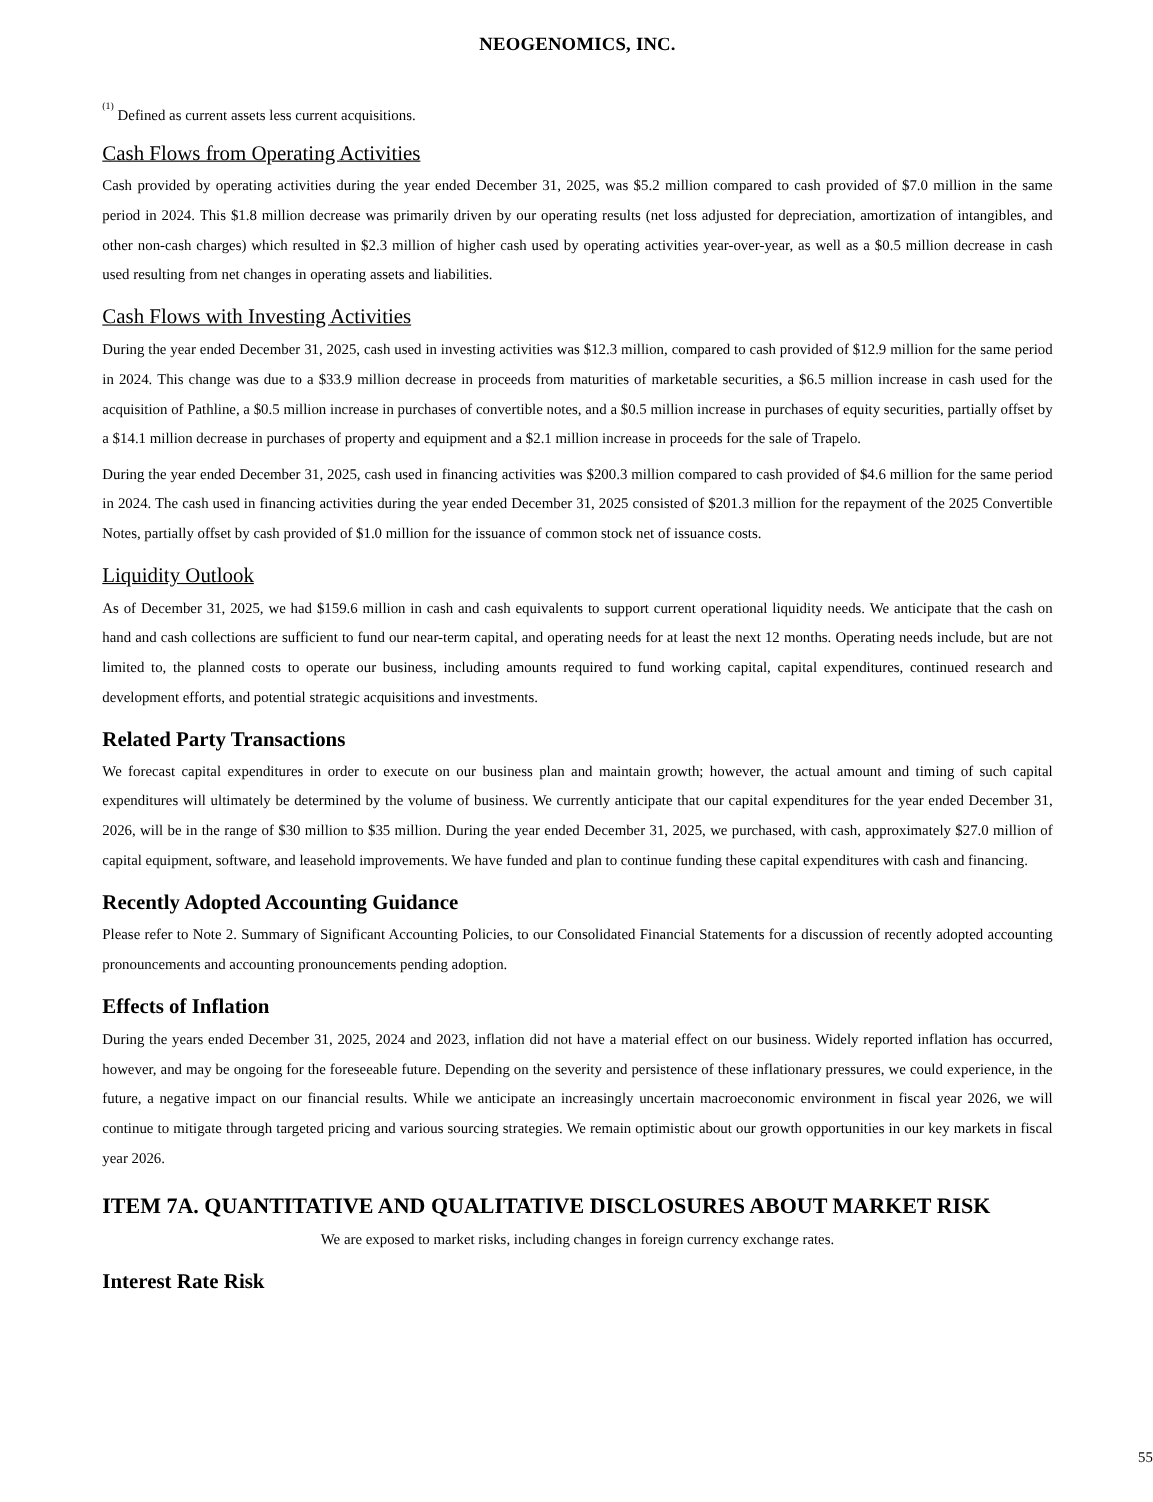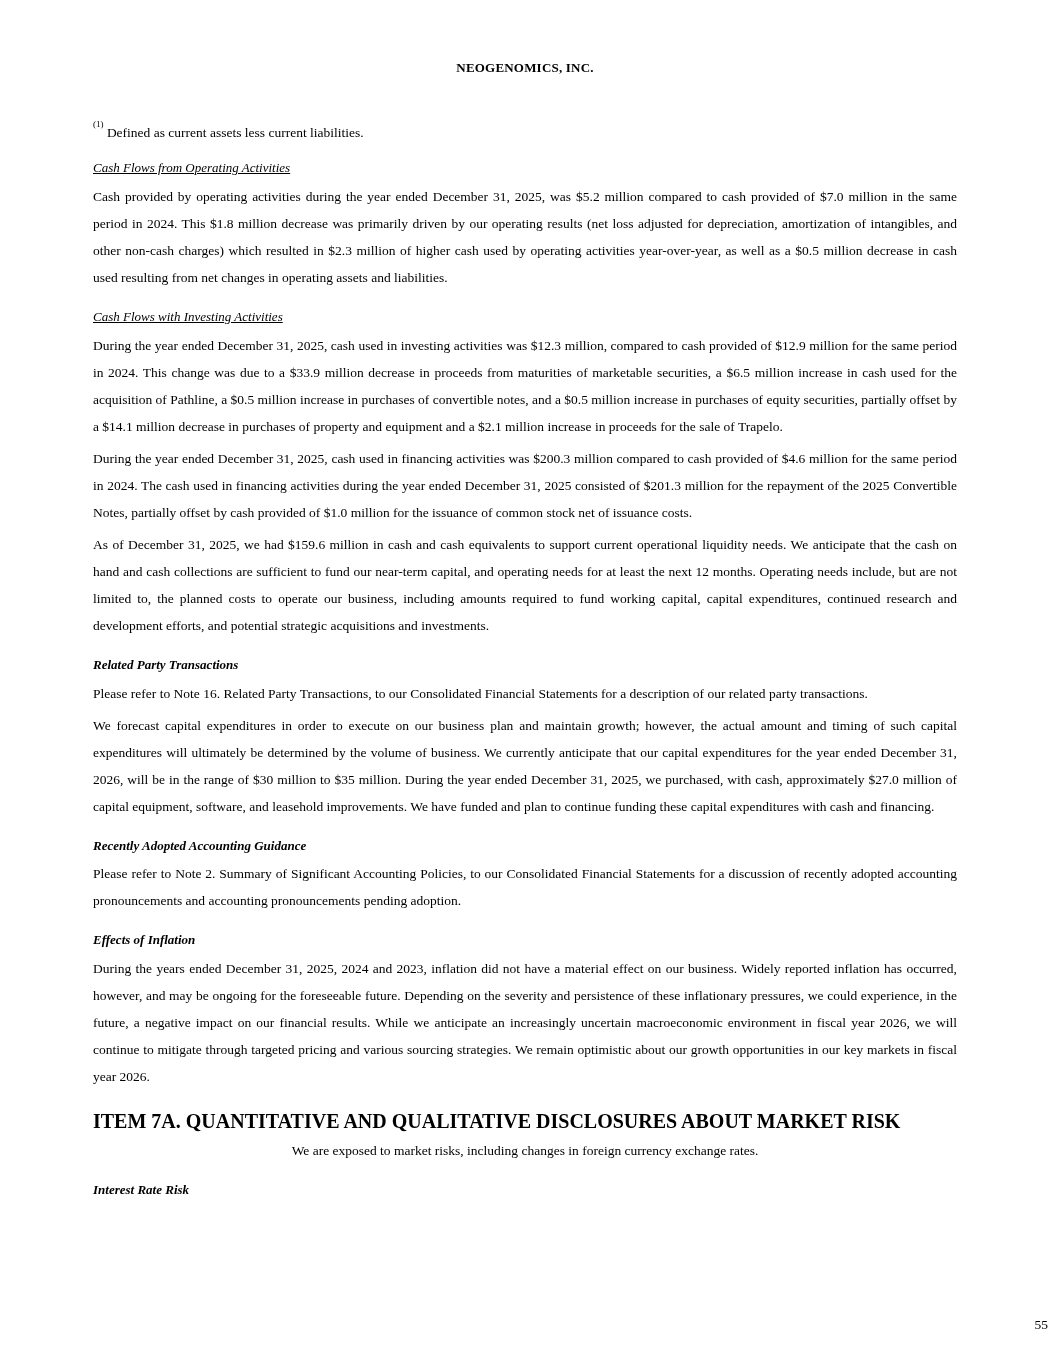--- a/index.html
+++ b/index.html
@@ -12,41 +12,39 @@
     font-family: "Liberation Serif", "DejaVu Serif", serif;
     font-size: 13.5px;
     overflow: hidden;
   }
   .content {
     padding: 30px 91px 0 93px;
   }
   .doc-title {
     text-align: center;
     font-weight: bold;
-    font-size: 13px;
+    font-size: 17px;
     line-height: 19.7px;
     letter-spacing: 0.2px;
-    margin-top: 28px;
   }
   .footnote {
     margin-top: 45px;
     line-height: 19.7px;
   }
   .footnote sup {
     font-size: 9px;
     line-height: 0;
     position: relative;
     top: -4px;
   }
   .section-heading {
     margin-top: 16px;
-    font-size: 13px;
+    font-size: 19px;
     font-weight: normal;
     line-height: 19.7px;
-    font-style: italic;
   }
   .section-heading.underline { text-decoration: underline; }
   .section-heading.bold { font-weight: bold; }
   .item-heading {
     margin-top: 21px;
     font-size: 20px;
     font-weight: bold;
     line-height: 21px;
   }
   .para {
@@ -64,34 +62,34 @@
     line-height: 19.7px;
   }
 </style>
 </head>
 <body>
 
 <div class="content">
 
   <div class="doc-title">NEOGENOMICS, INC.</div>
 
-  <div class="footnote"><sup>(1)</sup><span> Defined as current assets less current liabilities.</span></div>
+  <div class="footnote"><sup>(1)</sup><span> Defined as current assets less current acquisitions.</span></div>
 
   <div class="section-heading underline">Cash Flows from Operating Activities</div>
   <div class="para">Cash provided by operating activities during the year ended December 31, 2025, was $5.2 million compared to cash provided of $7.0 million in the same period in 2024. This $1.8 million decrease was primarily driven by our operating results (net loss adjusted for depreciation, amortization of intangibles, and other non-cash charges) which resulted in $2.3 million of higher cash used by operating activities year-over-year, as well as a $0.5 million decrease in cash used resulting from net changes in operating assets and liabilities.</div>
 
   <div class="section-heading underline">Cash Flows with Investing Activities</div>
   <div class="para">During the year ended December 31, 2025, cash used in investing activities was $12.3 million, compared to cash provided of $12.9 million for the same period in 2024. This change was due to a $33.9 million decrease in proceeds from maturities of marketable securities, a $6.5 million increase in cash used for the acquisition of Pathline, a $0.5 million increase in purchases of convertible notes, and a $0.5 million increase in purchases of equity securities, partially offset by a $14.1 million decrease in purchases of property and equipment and a $2.1 million increase in proceeds for the sale of Trapelo.</div>
 
   <div class="para">During the year ended December 31, 2025, cash used in financing activities was $200.3 million compared to cash provided of $4.6 million for the same period in 2024. The cash used in financing activities during the year ended December 31, 2025 consisted of $201.3 million for the repayment of the 2025 Convertible Notes, partially offset by cash provided of $1.0 million for the issuance of common stock net of issuance costs.</div>
 
+  <div class="section-heading underline">Liquidity Outlook</div>
   <div class="para">As of December 31, 2025, we had $159.6 million in cash and cash equivalents to support current operational liquidity needs. We anticipate that the cash on hand and cash collections are sufficient to fund our near-term capital, and operating needs for at least the next 12 months. Operating needs include, but are not limited to, the planned costs to operate our business, including amounts required to fund working capital, capital expenditures, continued research and development efforts, and potential strategic acquisitions and investments.</div>
 
   <div class="section-heading bold">Related Party Transactions</div>
-  <div class="para">Please refer to Note 16. Related Party Transactions, to our Consolidated Financial Statements for a description of our related party transactions.</div>
 
   <div class="para">We forecast capital expenditures in order to execute on our business plan and maintain growth; however, the actual amount and timing of such capital expenditures will ultimately be determined by the volume of business. We currently anticipate that our capital expenditures for the year ended December 31, 2026, will be in the range of $30 million to $35 million. During the year ended December 31, 2025, we purchased, with cash, approximately $27.0 million of capital equipment, software, and leasehold improvements. We have funded and plan to continue funding these capital expenditures with cash and financing.</div>
 
   <div class="section-heading bold">Recently Adopted Accounting Guidance</div>
   <div class="para">Please refer to Note 2. Summary of Significant Accounting Policies, to our Consolidated Financial Statements for a discussion of recently adopted accounting pronouncements and accounting pronouncements pending adoption.</div>
 
   <div class="section-heading bold">Effects of Inflation</div>
   <div class="para">During the years ended December 31, 2025, 2024 and 2023, inflation did not have a material effect on our business. Widely reported inflation has occurred, however, and may be ongoing for the foreseeable future. Depending on the severity and persistence of these inflationary pressures, we could experience, in the future, a negative impact on our financial results. While we anticipate an increasingly uncertain macroeconomic environment in fiscal year 2026, we will continue to mitigate through targeted pricing and various sourcing strategies. We remain optimistic about our growth opportunities in our key markets in fiscal year 2026.</div>
 
   <div class="item-heading">ITEM 7A. QUANTITATIVE AND QUALITATIVE DISCLOSURES ABOUT MARKET RISK</div>

